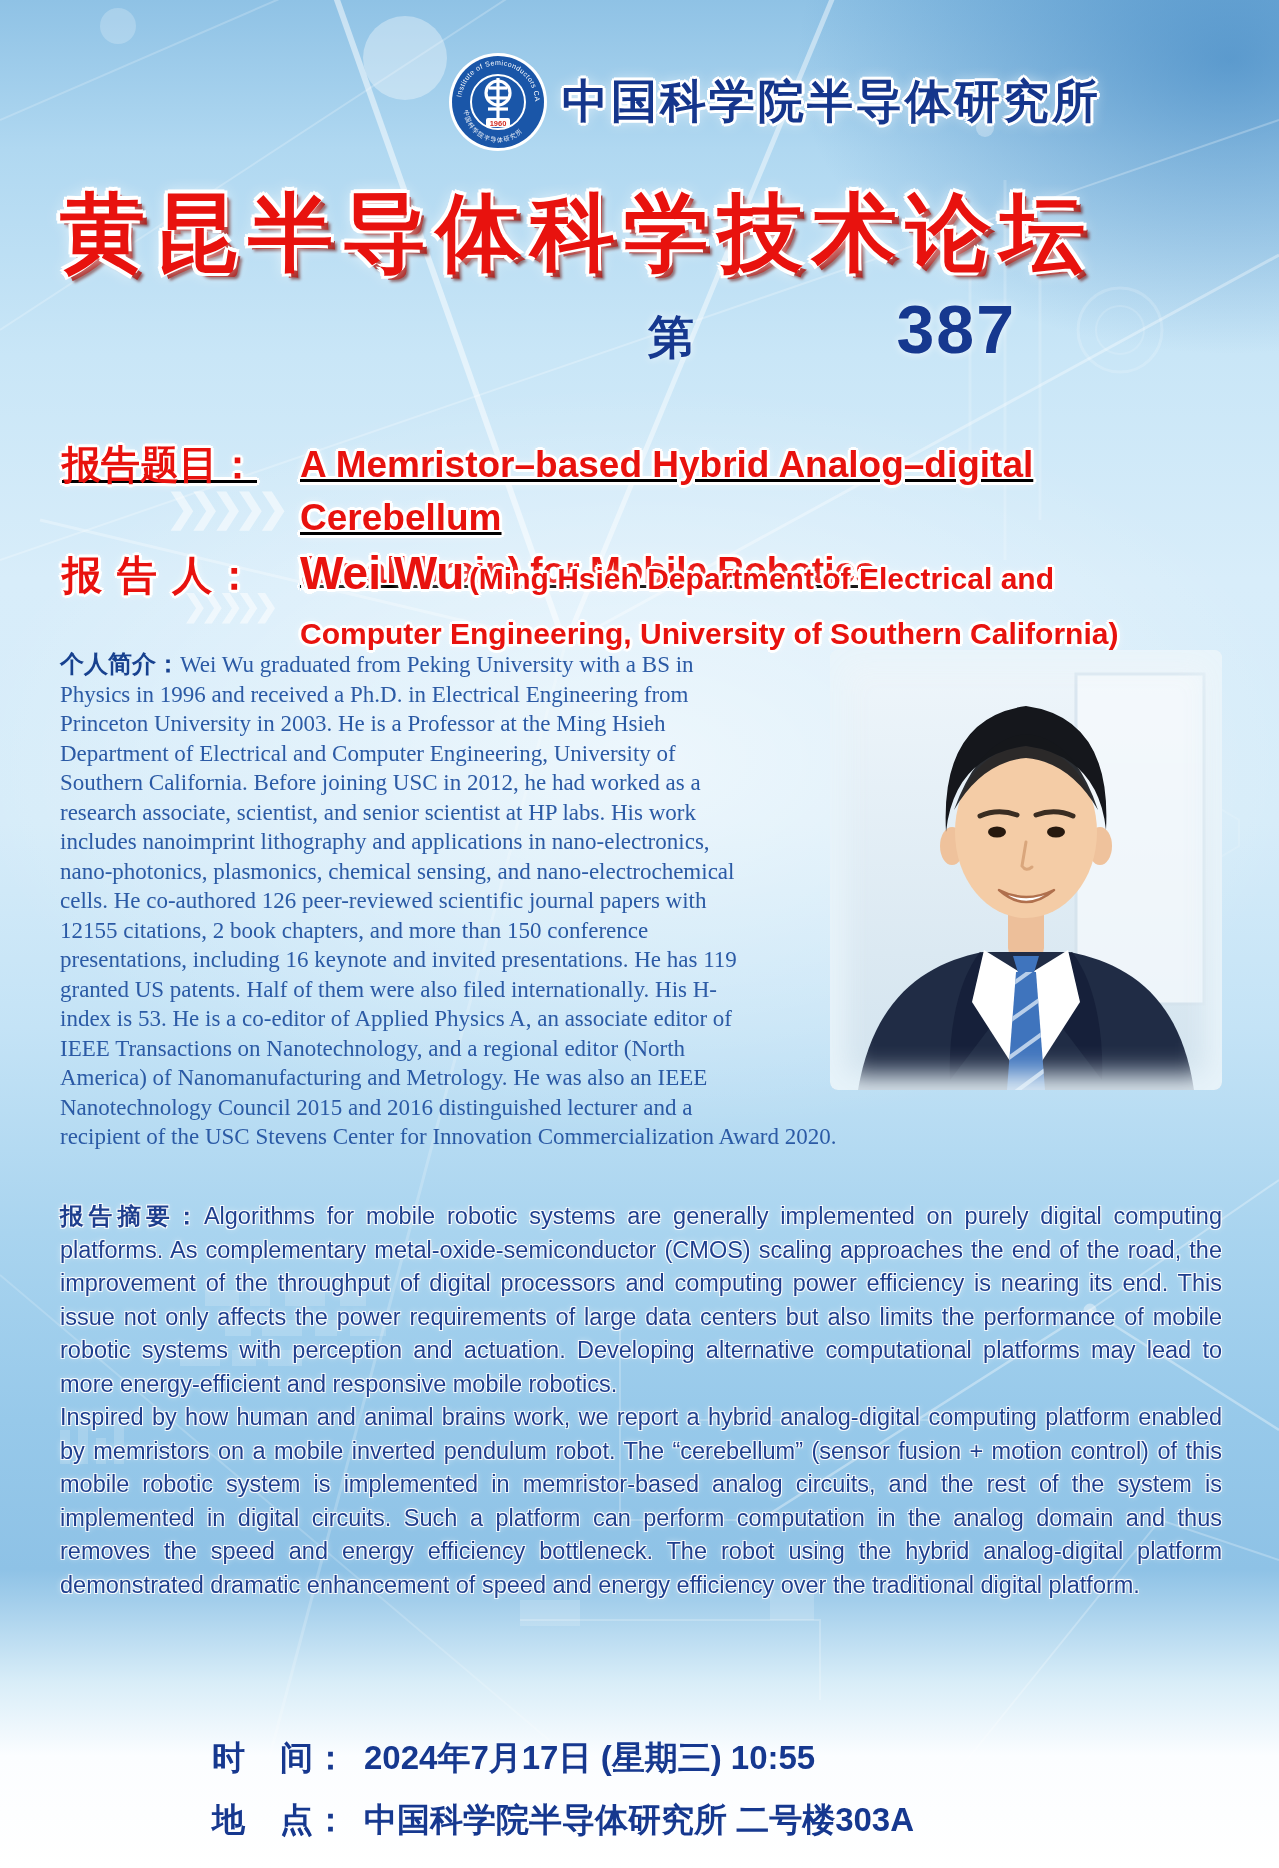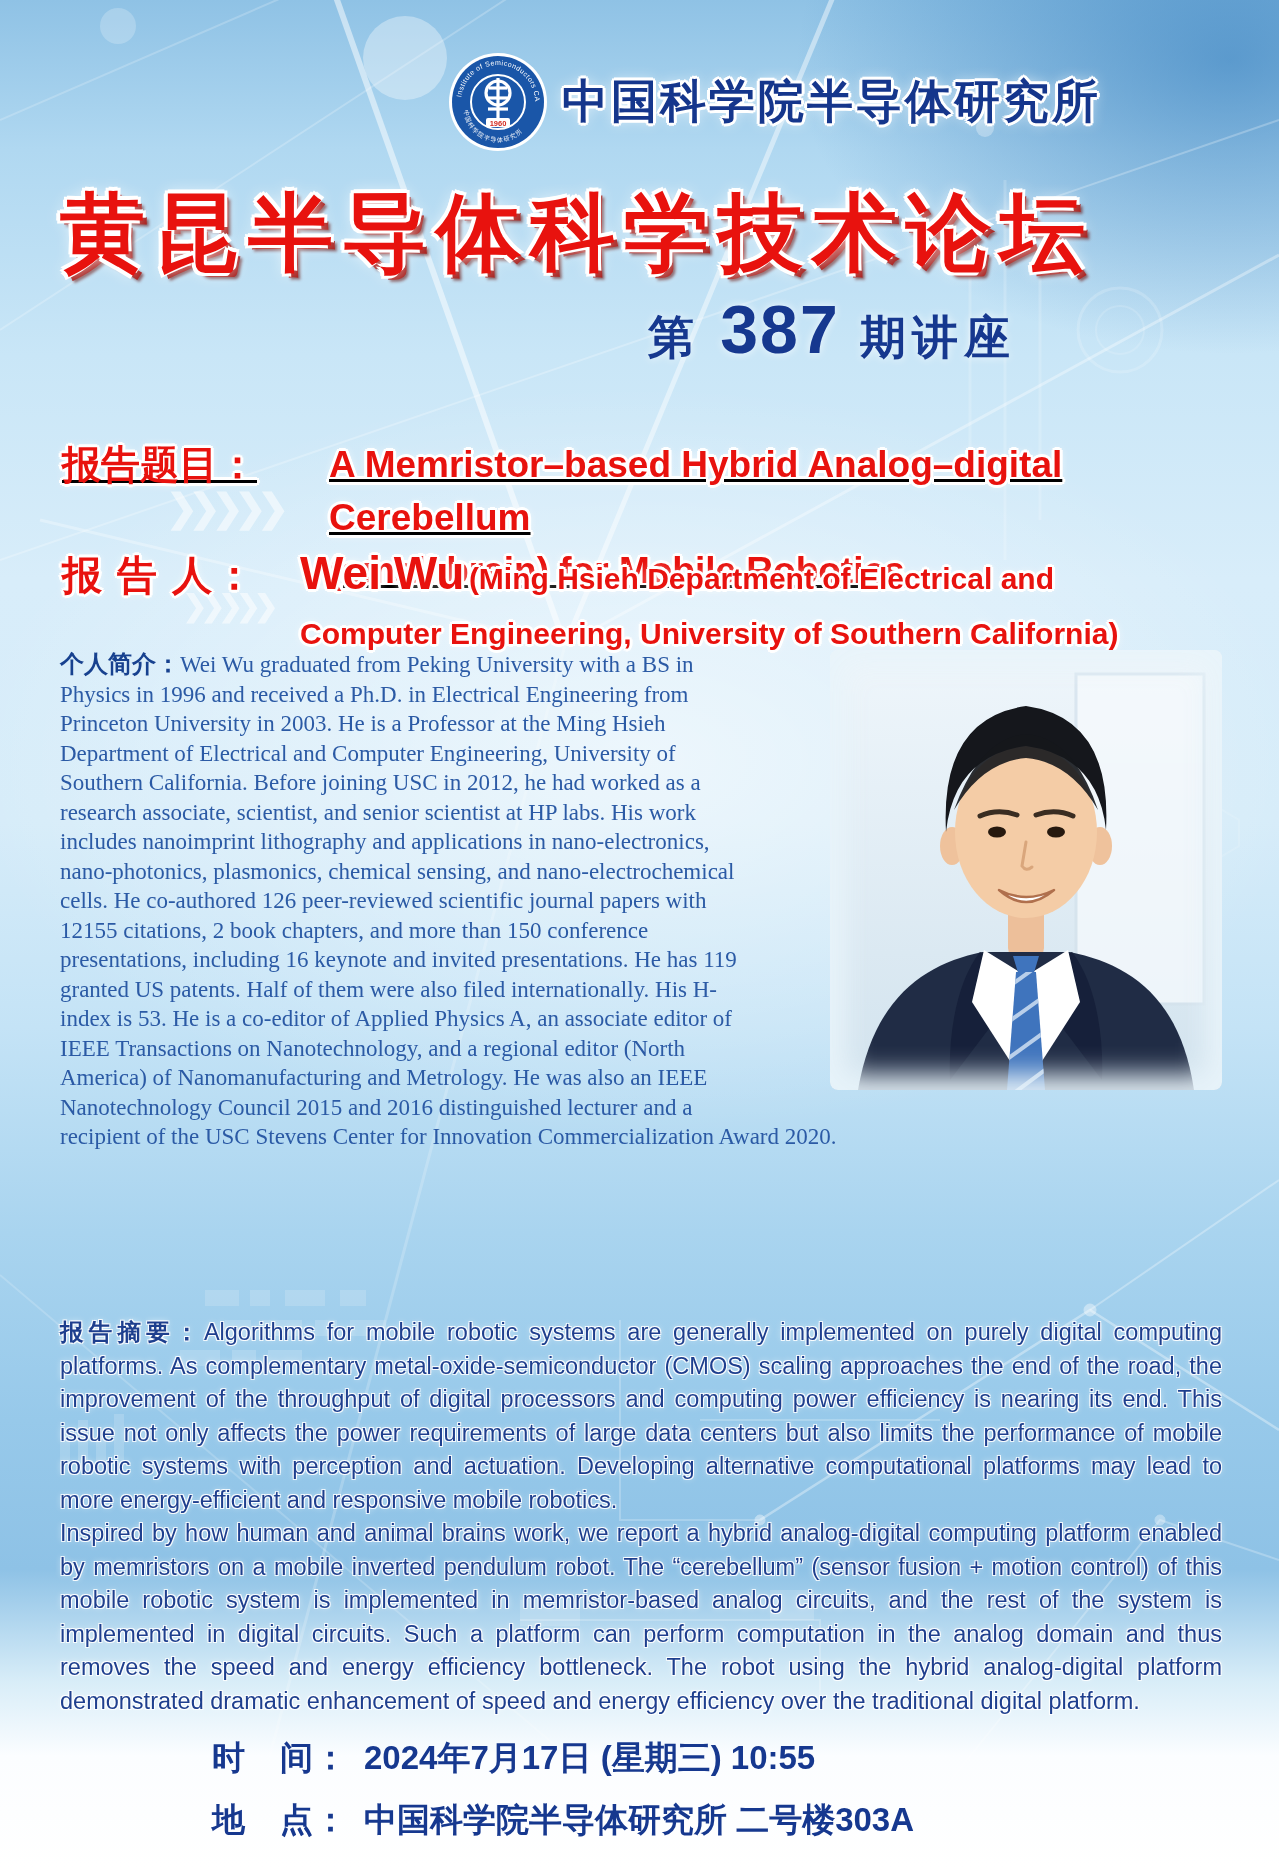--- a/index.html
+++ b/index.html
@@ -38,21 +38,21 @@
   .issue-num { font-size:68px; letter-spacing:2px; }
 
   
   .red-stroke {
     color:#e8120e;
     text-shadow:-2px -2px 0 #fff,2px -2px 0 #fff,-2px 2px 0 #fff,2px 2px 0 #fff,0 -3px 0 #fff,0 3px 0 #fff,-3px 0 0 #fff,3px 0 0 #fff,0 0 10px rgba(255,255,255,.95);
   }
 
   .row-title { top:438px; left:62px; display:flex; width:1160px;text-decoration:underline; }
   .row-title .info-label { flex:0 0 238px; font-size:39px; font-weight:bold; }
-  .row-title .info-value { font-size:37px; font-weight:bold; line-height:53px;margin-left:29px; }
+  .row-title .info-value { font-size:37px; font-weight:bold; line-height:53px; }
 
   .row-speaker { top:548px; left:62px; display:flex; width:1160px; }
   .row-speaker .info-label { flex:0 0 238px; font-size:40px; font-weight:bold; letter-spacing:2px; }
   .row-speaker .info-value { width:820px; line-height:50px; }
   .speaker-name { font-size:46px; font-weight:bold; }
   .speaker-affil { font-size:30px; font-weight:bold; }
 
   .chev { color:#fff; opacity:.55; font-size:38px; font-weight:bold; letter-spacing:-9px; }
   .chev1 { top:486px; left:166px; }
   .chev2 { top:584px; left:170px; transform:scale(.78); }
@@ -60,21 +60,21 @@
   
   .bio { top:650px; left:60px; width:1162px; font-size:23px; line-height:29.5px; color:#2b5aa5;font-family:Liberation Serif, serif; }
   .bio p { margin:0; }
   .bio-label { font-size:24px; font-weight:bold; color:#17418f; }
   .photo-float { float:right; width:462px; height:450px; display:flex; justify-content:flex-end; }
   .photo { position:relative; width:392px; height:440px; border-radius:8px; overflow:hidden; }
   .photo::after { content:''; position:absolute; inset:0; border-radius:8px;
     box-shadow:inset 0 0 26px 16px rgba(232,243,250,.95); }
 
   
-  .abstract { top:1316px; left:60px; width:1162px; font-size:23.5px; line-height:33.5px; color:#1e3f8e; text-align:justify;
+  .abstract { top:1200px; left:60px; width:1162px; font-size:23.5px; line-height:33.5px; color:#1e3f8e; text-align:justify;
     text-shadow:-1px -1px 0 rgba(255,255,255,.85),1px -1px 0 rgba(255,255,255,.85),-1px 1px 0 rgba(255,255,255,.85),1px 1px 0 rgba(255,255,255,.85),0 0 6px rgba(255,255,255,.7);
   }
   .abstract p { margin:0; }
   .abs-label { font-weight:bold; }
 
   
   .footer { top:1738px; left:212px; color:#16388f; font-weight:bold; font-size:33px; }
   .meta-line { display:flex; margin-bottom:22px; line-height:40px; }
   .meta-label { flex:0 0 152px; letter-spacing:1px; }
 </style>
@@ -162,21 +162,20 @@
       </svg>
     </div>
     <h1 class="institute-name">中国科学院半导体研究所</h1>
   </header>
 
   <div class="layer main-title">黄昆半导体科学技术论坛</div>
 
   <div class="layer issue-line">
     <span class="issue-zh">第</span>
     <span class="issue-num">387</span>
-    <span class="issue-zh">期讲座</span>
   </div>
 
   <div class="layer chev chev1">❯❯❯❯❯</div>
   <div class="layer chev chev2">❯❯❯❯❯</div>
 
   <div class="layer row-title">
     <div class="info-label red-stroke">报告题目：</div>
     <div class="info-value red-stroke">
       <div>A Memristor–based Hybrid Analog–digital Cerebellum</div>
       <div>(small brain) for Mobile Robotics</div>

